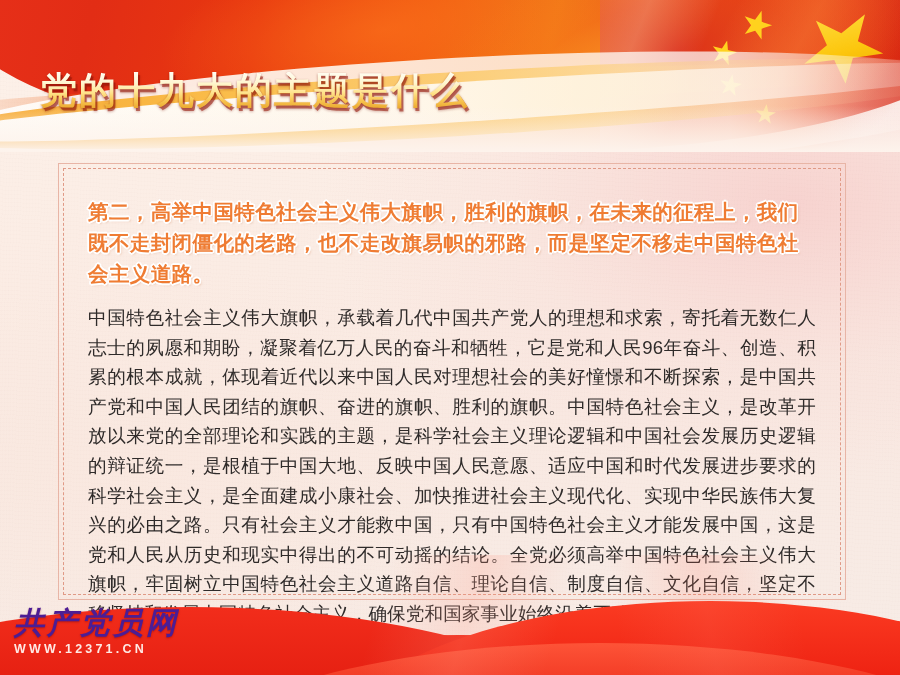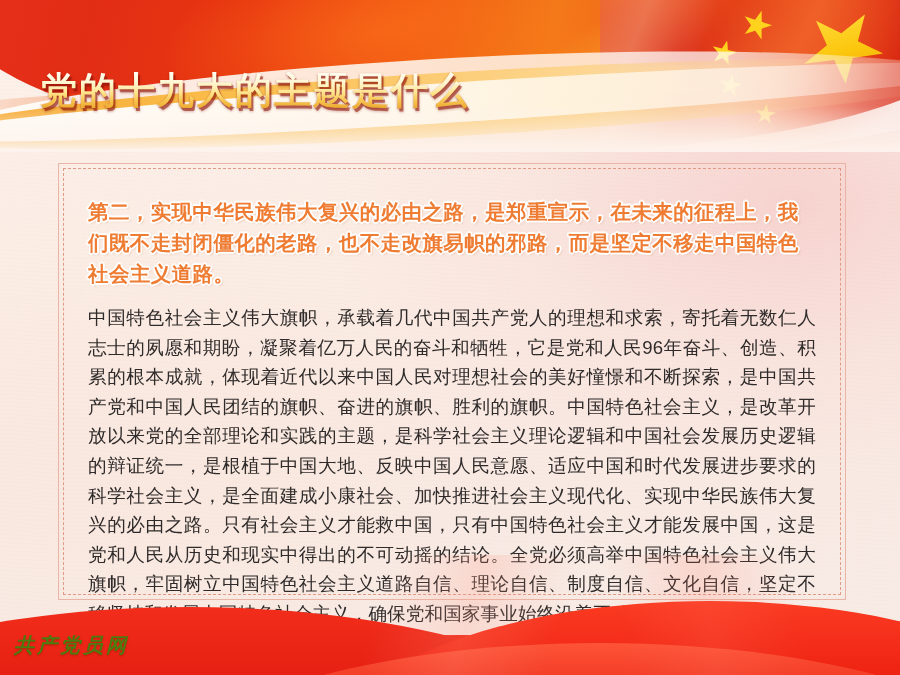--- a/index.html
+++ b/index.html
@@ -249,24 +249,24 @@
   }
 
   
   .logo {
     position: absolute;
     left: 14px; bottom: 20px;
     width: 210px;
   }
   .logo-mark {
     font-family: "Liberation Serif", "DejaVu Serif", serif;
-    font-size: 20px;
+    font-size: 30px;
     font-weight: bold;
     font-style: italic;
-    color: #4d7c0f;
+    color: #4c1d95;
     letter-spacing: 3px;
     line-height: 1;
     text-shadow: 0 1px 2px rgba(130,10,0,.45);
     white-space: nowrap;
   }
   .logo-url {
     margin-top: 5px;
     font-size: 12.5px;
     font-weight: bold;
     letter-spacing: 3.2px;
@@ -304,29 +304,30 @@
     <div class="hdr-fade"></div>
   </div>
 
   <h1 class="title">党的十九大的主题是什么</h1>
 
   <div class="card">
     <div class="card-inner"></div>
   </div>
 
   <div class="content">
-    <p class="lead">第二，实现中华民族伟大复兴的必由之路，是郑重宣示，在未来的征程上，我们既不走封闭僵化的老路，也不走改旗易帜的邪路，而是坚定不移走中国特色社会主义道路。</p>
+    <p class="lead">第二，高举中国特色社会主义伟大旗帜，胜利的旗帜，在未来的征程上，我们既不走封闭僵化的老路，也不走改旗易帜的邪路，而是坚定不移走中国特色社会主义道路。</p>
     <p class="body-text">中国特色社会主义伟大旗帜，承载着几代中国共产党人的理想和求索，寄托着无数仁人志士的夙愿和期盼，凝聚着亿万人民的奋斗和牺牲，它是党和人民96年奋斗、创造、积累的根本成就，体现着近代以来中国人民对理想社会的美好憧憬和不断探索，是中国共产党和中国人民团结的旗帜、奋进的旗帜、胜利的旗帜。中国特色社会主义，是改革开放以来党的全部理论和实践的主题，是科学社会主义理论逻辑和中国社会发展历史逻辑的辩证统一，是根植于中国大地、反映中国人民意愿、适应中国和时代发展进步要求的科学社会主义，是全面建成小康社会、加快推进社会主义现代化、实现中华民族伟大复兴的必由之路。只有社会主义才能救中国，只有中国特色社会主义才能发展中国，这是党和人民从历史和现实中得出的不可动摇的结论。全党必须高举中国特色社会主义伟大旗帜，牢固树立中国特色社会主义道路自信、理论自信、制度自信、文化自信，坚定不移坚持和发展中国特色社会主义，确保党和国家事业始终沿着正确方向胜利前进。</p>
   </div>
 
   <div class="footer">
     <div class="wave wave-c"></div>
     <div class="wave wave-a"></div>
     <div class="wave wave-b"></div>
     <div class="wave wave-d"></div>
     <div class="wave-sheen"></div>
 
     <div class="logo">
       <div class="logo-mark">共产党员网</div>
+      <div class="logo-url">WWW.12371.CN</div>
     </div>
   </div>
 
 </div>
 
 </body></html>

